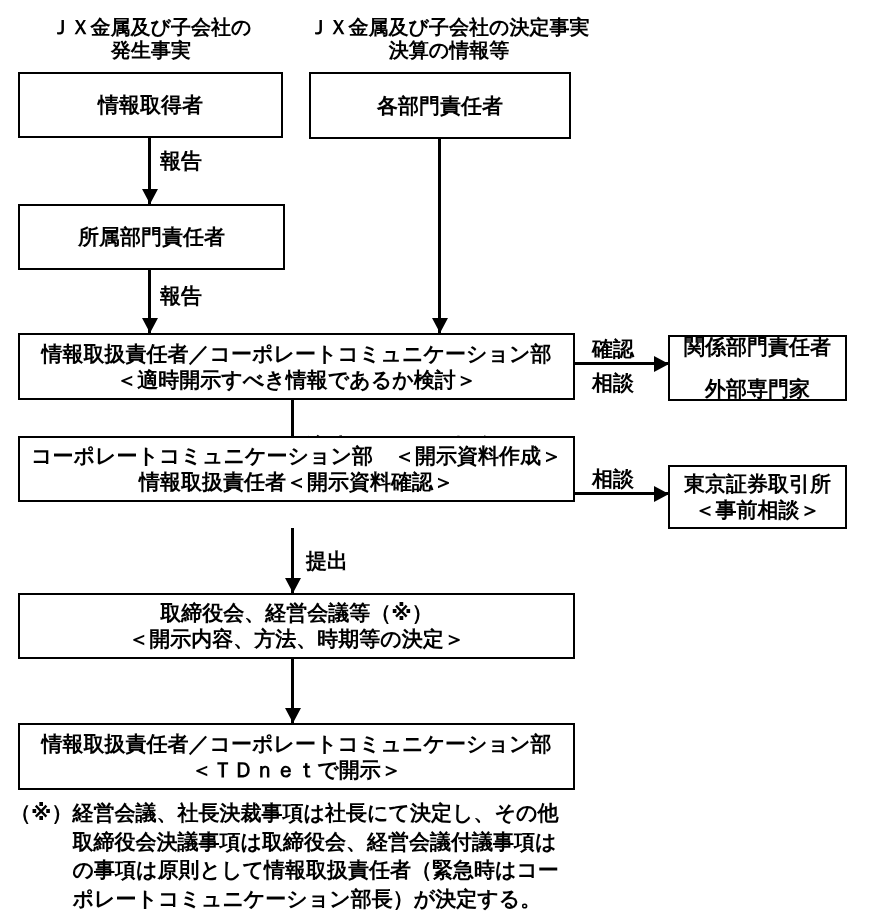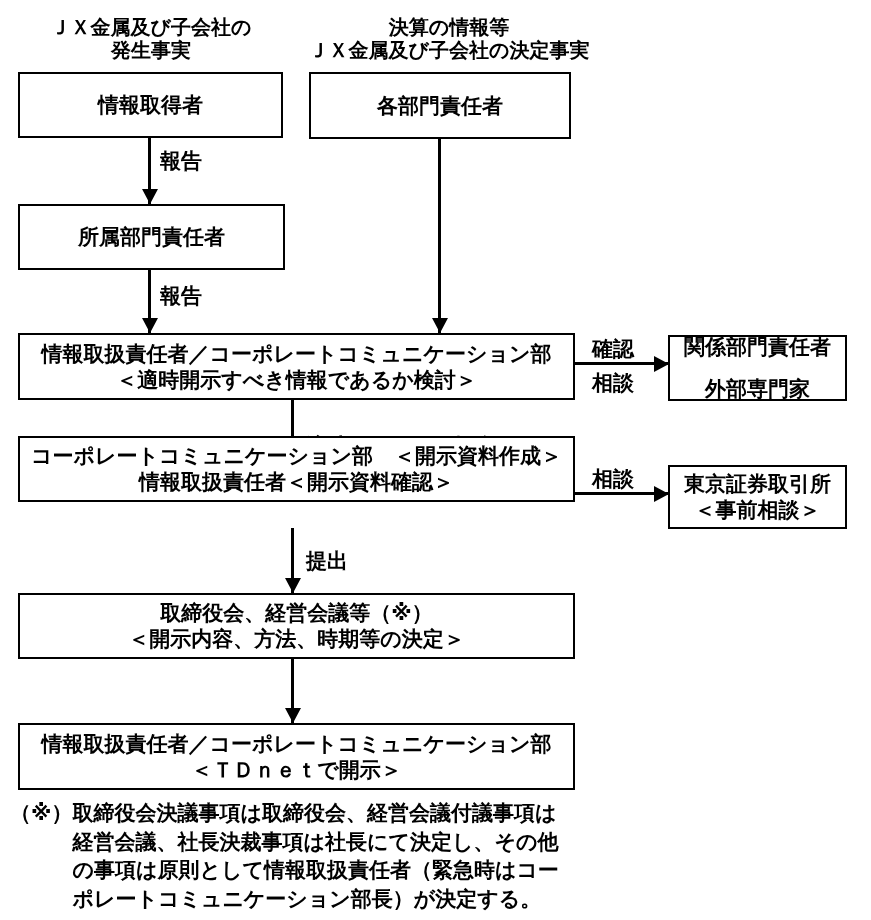--- a/index.html
+++ b/index.html
@@ -93,22 +93,22 @@
 </head>
 <body>
 
 <div id="stage">
 
   <div class="hd" style="left:20px; top:16px; width:262px;">
     <div>ＪＸ金属及び子会社の</div>
     <div>発生事実</div>
   </div>
   <div class="hd" style="left:293px; top:16px; width:312px;">
+    <div>ＪＸ金属及び子会社の決定事実</div>
     <div>決算の情報等</div>
-    <div>ＪＸ金属及び子会社の決定事実</div>
   </div>
 
   <div class="box" style="left:18px; top:72px; width:265px; height:66px;text-align:right;">
     <span>情報取得者</span>
   </div>
   <div class="box" style="left:309px; top:72px; width:262px; height:67px;">
     <span>各部門責任者</span>
   </div>
 
   <div class="va" style="left:148px; top:138px; height:66px;"></div>
@@ -164,20 +164,20 @@
   <div class="va" style="left:291px; top:659px; height:64px;"></div>
 
   <div class="box" style="left:18px; top:723px; width:557px; height:67px;">
     <span>情報取扱責任者／コーポレートコミュニケーション部</span>
     <span>＜ＴＤｎｅｔで開示＞</span>
   </div>
 
   <div class="footnote">
     <div class="marker">（※）</div>
     <div>
+      <div class="fl">経営会議、社長決裁事項は社長にて決定し、その他</div>
       <div class="fl">取締役会決議事項は取締役会、経営会議付議事項は</div>
-      <div class="fl">経営会議、社長決裁事項は社長にて決定し、その他</div>
       <div class="fl">の事項は原則として情報取扱責任者（緊急時はコー</div>
       <div class="fl">ポレートコミュニケーション部長）が決定する。</div>
     </div>
   </div>
 
 </div>
 
 </body></html>

